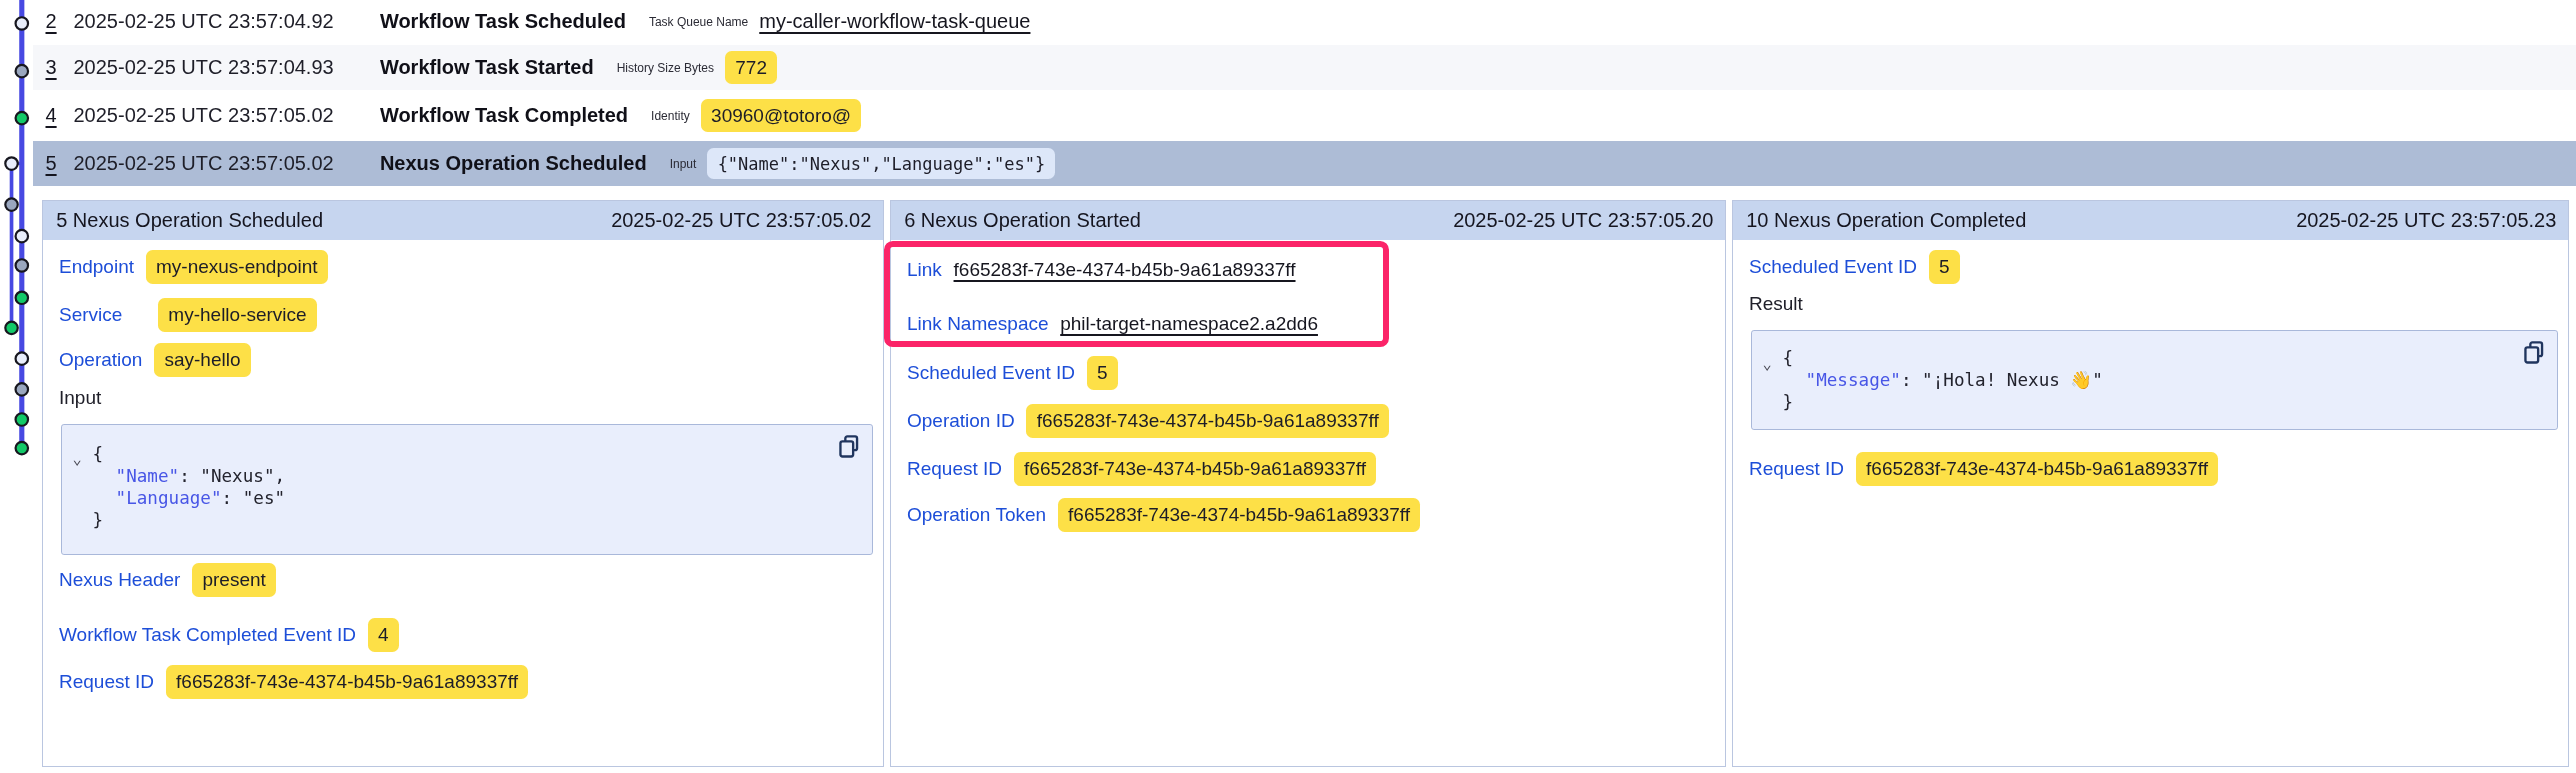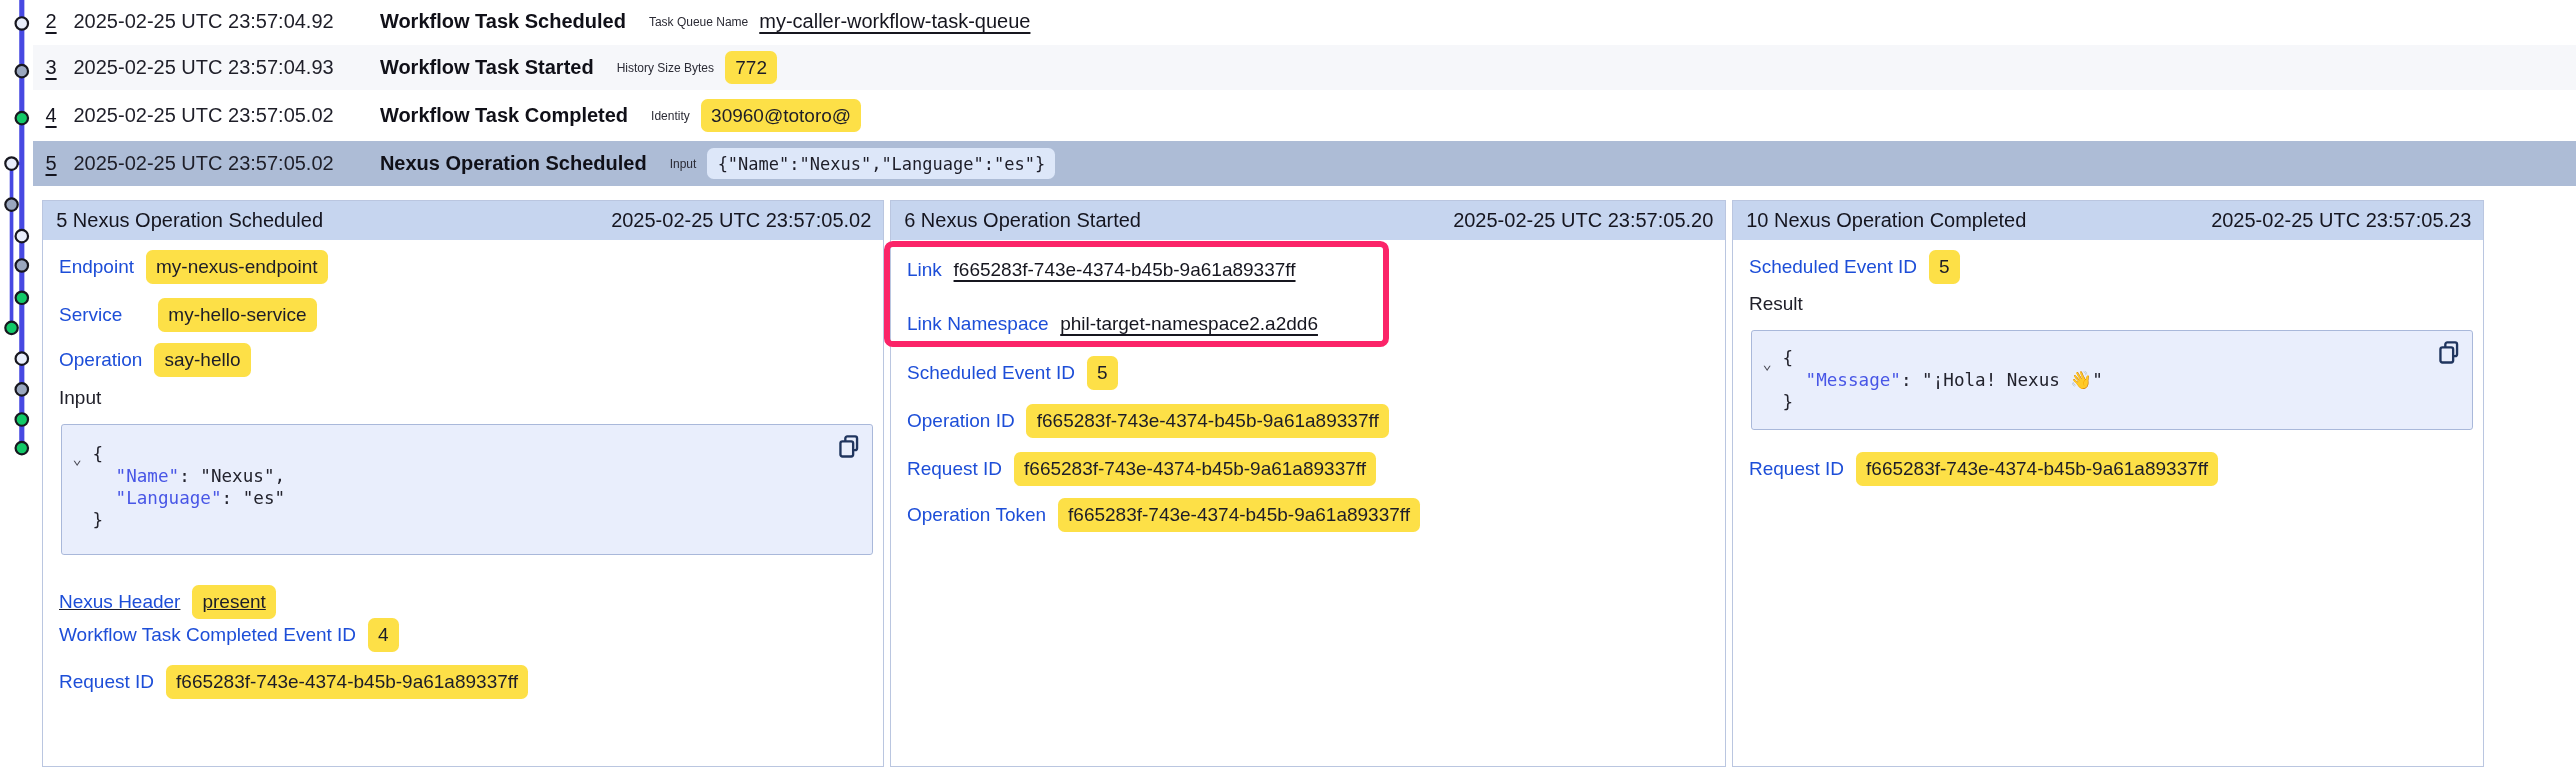--- a/index.html
+++ b/index.html
@@ -163,21 +163,21 @@
     <div class="cline"><span class="ckey">"Name"</span><span>: "Nexus",</span></div>
     <div class="cline"><span class="ckey">"Language"</span><span>: "es"</span></div>
     <div class="cline brace"><span>}</span></div>
     <button class="copy-btn">
       <svg width="23.5" height="26.4" viewBox="0 0 24 27" fill="none">
         <path d="M8.5 7.5 V4.5 a2 2 0 0 1 2-2 H18.5 a2 2 0 0 1 2 2 V14.5 a2 2 0 0 1-2 2 h-3" stroke="#20355e" stroke-width="2.4"></path>
         <rect x="3.5" y="7.5" width="13" height="15.5" rx="2" stroke="#20355e" stroke-width="2.4"></rect>
       </svg>
     </button>
   </div>
-  <div class="prow" style="top:384px;text-decoration:underline;">
+  <div class="prow" style="top:362px;">
     <span class="plabel">Nexus Header</span>
     <span class="badge">present</span>
   </div>
   <div class="prow" style="top:417px;">
     <span class="plabel">Workflow Task Completed Event ID</span>
     <span class="badge">4</span>
   </div>
   <div class="prow" style="top:464px;">
     <span class="plabel">Request ID</span>
     <span class="badge">f665283f-743e-4374-b45b-9a61a89337ff</span>
@@ -208,21 +208,21 @@
   <div class="prow" style="top:251px;">
     <span class="plabel">Request ID</span>
     <span class="badge">f665283f-743e-4374-b45b-9a61a89337ff</span>
   </div>
   <div class="prow" style="top:297px;">
     <span class="plabel">Operation Token</span>
     <span class="badge">f665283f-743e-4374-b45b-9a61a89337ff</span>
   </div>
 </div>
 
-<div class="panel" style="left:1732px;width:752px;">
+<div class="panel" style="left:1732px;width:837px;">
   <div class="phead">
     <span class="ptitle">10 Nexus Operation Completed</span>
     <span class="ptime">2025-02-25 UTC 23:57:05.23</span>
   </div>
   <div class="prow" style="top:49px;">
     <span class="plabel">Scheduled Event ID</span>
     <span class="badge">5</span>
   </div>
   <span class="plabel-solo" style="top:92px;">Result</span>
   <div class="codebox" style="top:129px;height:100px;padding-top:16px;">

